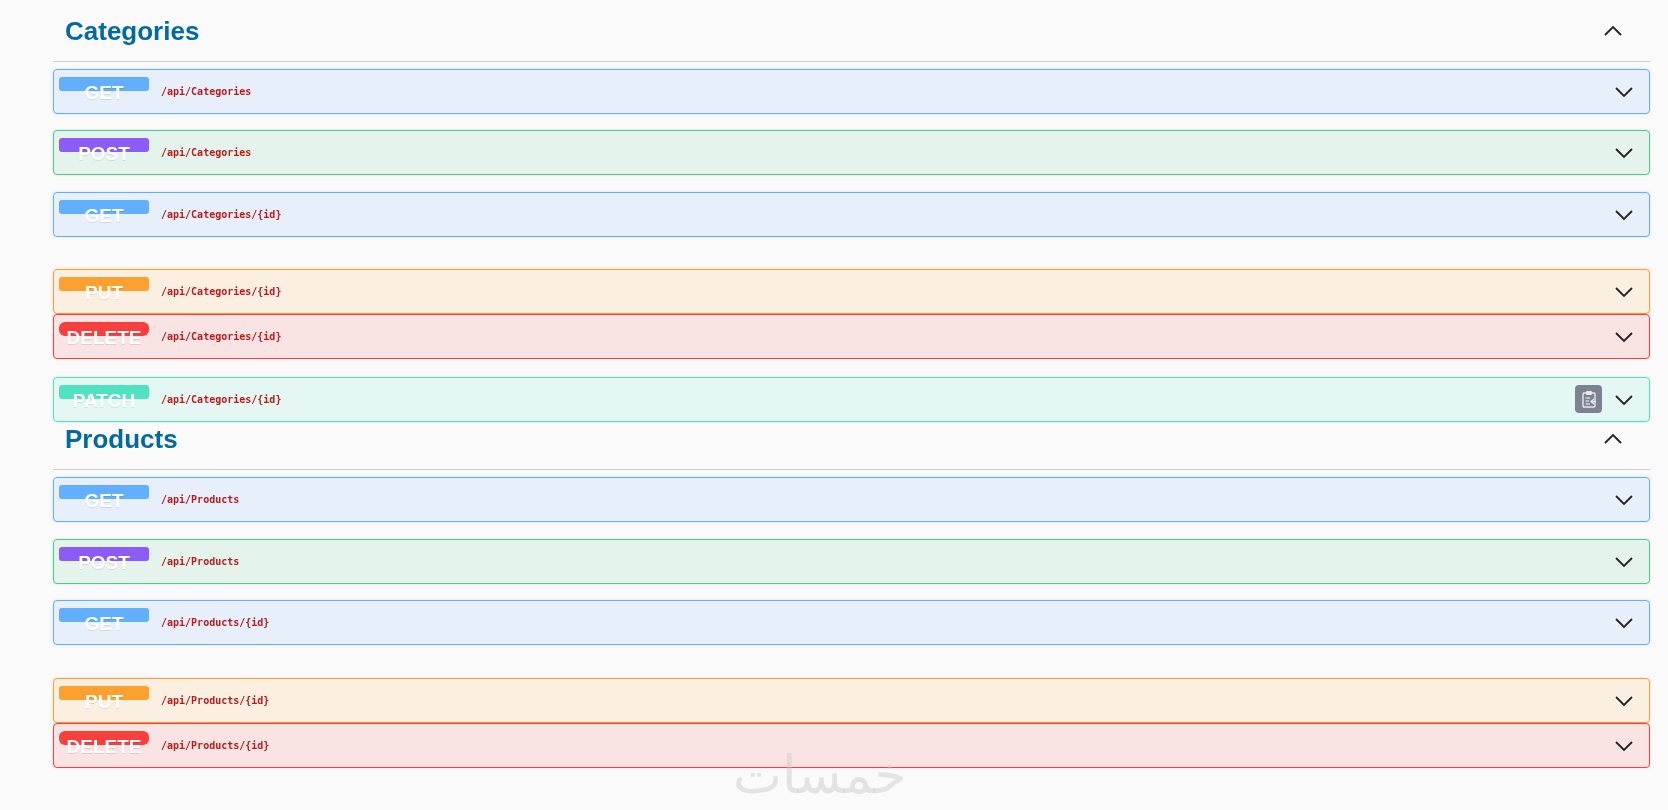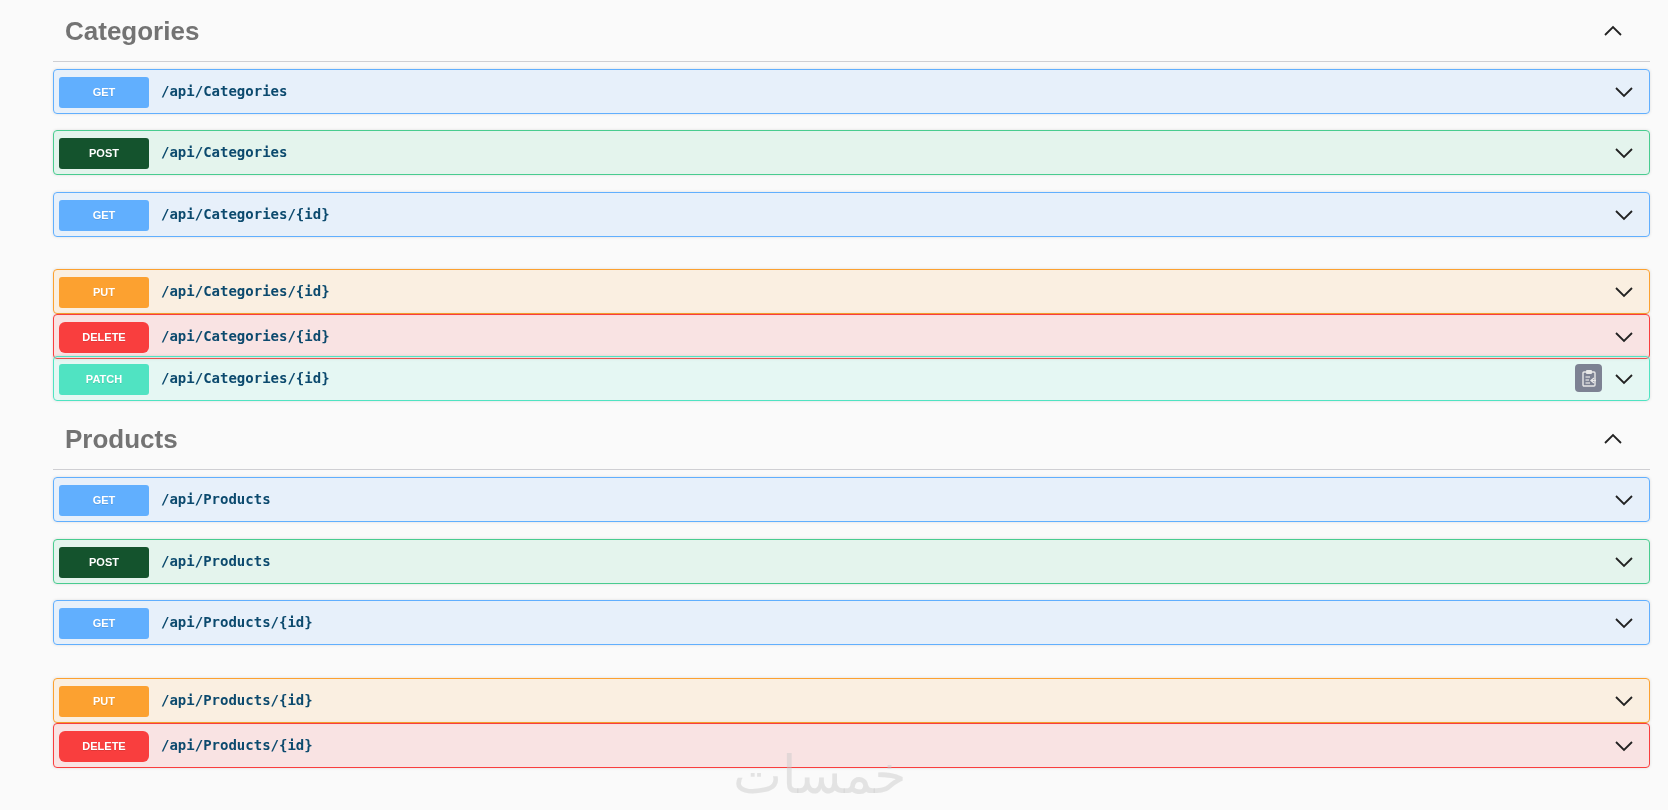--- a/index.html
+++ b/index.html
@@ -20,21 +20,21 @@
     height: 62px;
     border-bottom: 1px solid #cfcfd3;
     box-sizing: border-box;
   }
   .section-title {
     position: absolute;
     left: 12px;
     top: 16px;
     font-size: 26px;
     font-weight: bold;
-    color: #737373;
+    color: #0369a1;
     margin: 0;
   }
   .section-toggle {
     position: absolute;
     right: 26px;
     top: 20px;
     width: 22px;
     height: 22px;
     cursor: pointer;
   }
@@ -47,38 +47,38 @@
     border-radius: 4px;
     border: 1px solid;
     box-shadow: 0 0 3px rgba(0,0,0,0.12);
     cursor: pointer;
   }
   .opblock .method {
     position: absolute;
     left: 5px;
     top: 7px;
     width: 90px;
-    height: 31px;
+    height: 14px;
     border-radius: 3px;
     color: #fff;
     font-weight: bold;
-    font-size: 11px;
+    font-size: 19px;
     line-height: 31px;
     text-align: center;
     text-shadow: 0 1px 0 rgba(0,0,0,0.1);
   }
   .opblock .path {
     position: absolute;
     left: 107px;
     top: 0;
     line-height: 43px;
     font-family: "DejaVu Sans Mono", monospace;
     font-weight: bold;
-    font-size: 14px;
-    color: #0c4a6e;
+    font-size: 10px;
+    color: #b91c1c;
   }
   .opblock .chevron {
     position: absolute;
     right: 14px;
     top: 11px;
     width: 22px;
     height: 22px;
   }
   .opblock .copy-btn {
     position: absolute;
@@ -88,21 +88,21 @@
     height: 28px;
     background: #7d8293;
     border-radius: 4px;
     display: flex;
     align-items: center;
     justify-content: center;
   }
   .get { background: rgba(97,175,254,0.12); border-color: #61affe; }
   .get .method { background: #61affe; }
   .post { background: rgba(73,204,144,0.12); border-color: #49cc90; }
-  .post .method { background: #14532d; }
+  .post .method { background: #8b5cf6; }
   .put { background: rgba(252,161,48,0.12); border-color: #fca130; margin-top: 16px; }
   .put .method { background: #fca130; }
   .delete { background: rgba(249,62,62,0.12); border-color: #f93e3e; }
   .delete .method { background: #f93e3e; border-radius: 6px; }
   .patch { background: rgba(80,227,194,0.12); border-color: #50e3c2; }
   .patch .method { background: #50e3c2; }
 
   .watermark {
     position: absolute;
     left: 733px;
@@ -159,21 +159,21 @@
   </div>
 
   <div class="opblock delete" style="top:314px;">
     <span class="method">DELETE</span>
     <span class="path">/api/Categories/{id}</span>
     <svg class="chevron" viewBox="0 0 22 22">
         <polyline points="3,7 11,15 19,7" fill="none" stroke="#222" stroke-width="1.8"></polyline>
       </svg>
   </div>
 
-  <div class="opblock patch" style="top:356px;">
+  <div class="opblock patch" style="top:377px;">
     <span class="method">PATCH</span>
     <span class="path">/api/Categories/{id}</span>
     <span class="copy-btn">
       <svg width="16" height="18" viewBox="0 0 16 18">
         <rect x="2" y="3" width="12" height="14" rx="1" fill="none" stroke="#e8e8e8" stroke-width="1.4"></rect>
         <rect x="5" y="1" width="6" height="4" rx="1" fill="#e8e8e8"></rect>
         <line x1="4.5" y1="8" x2="9" y2="8" stroke="#e8e8e8" stroke-width="1.2"></line>
         <line x1="4.5" y1="11" x2="8" y2="11" stroke="#e8e8e8" stroke-width="1.2"></line>
         <line x1="4.5" y1="14" x2="9" y2="14" stroke="#e8e8e8" stroke-width="1.2"></line>
         <polyline points="13,9 10,11.5 13,14" fill="none" stroke="#e8e8e8" stroke-width="1.3"></polyline>

